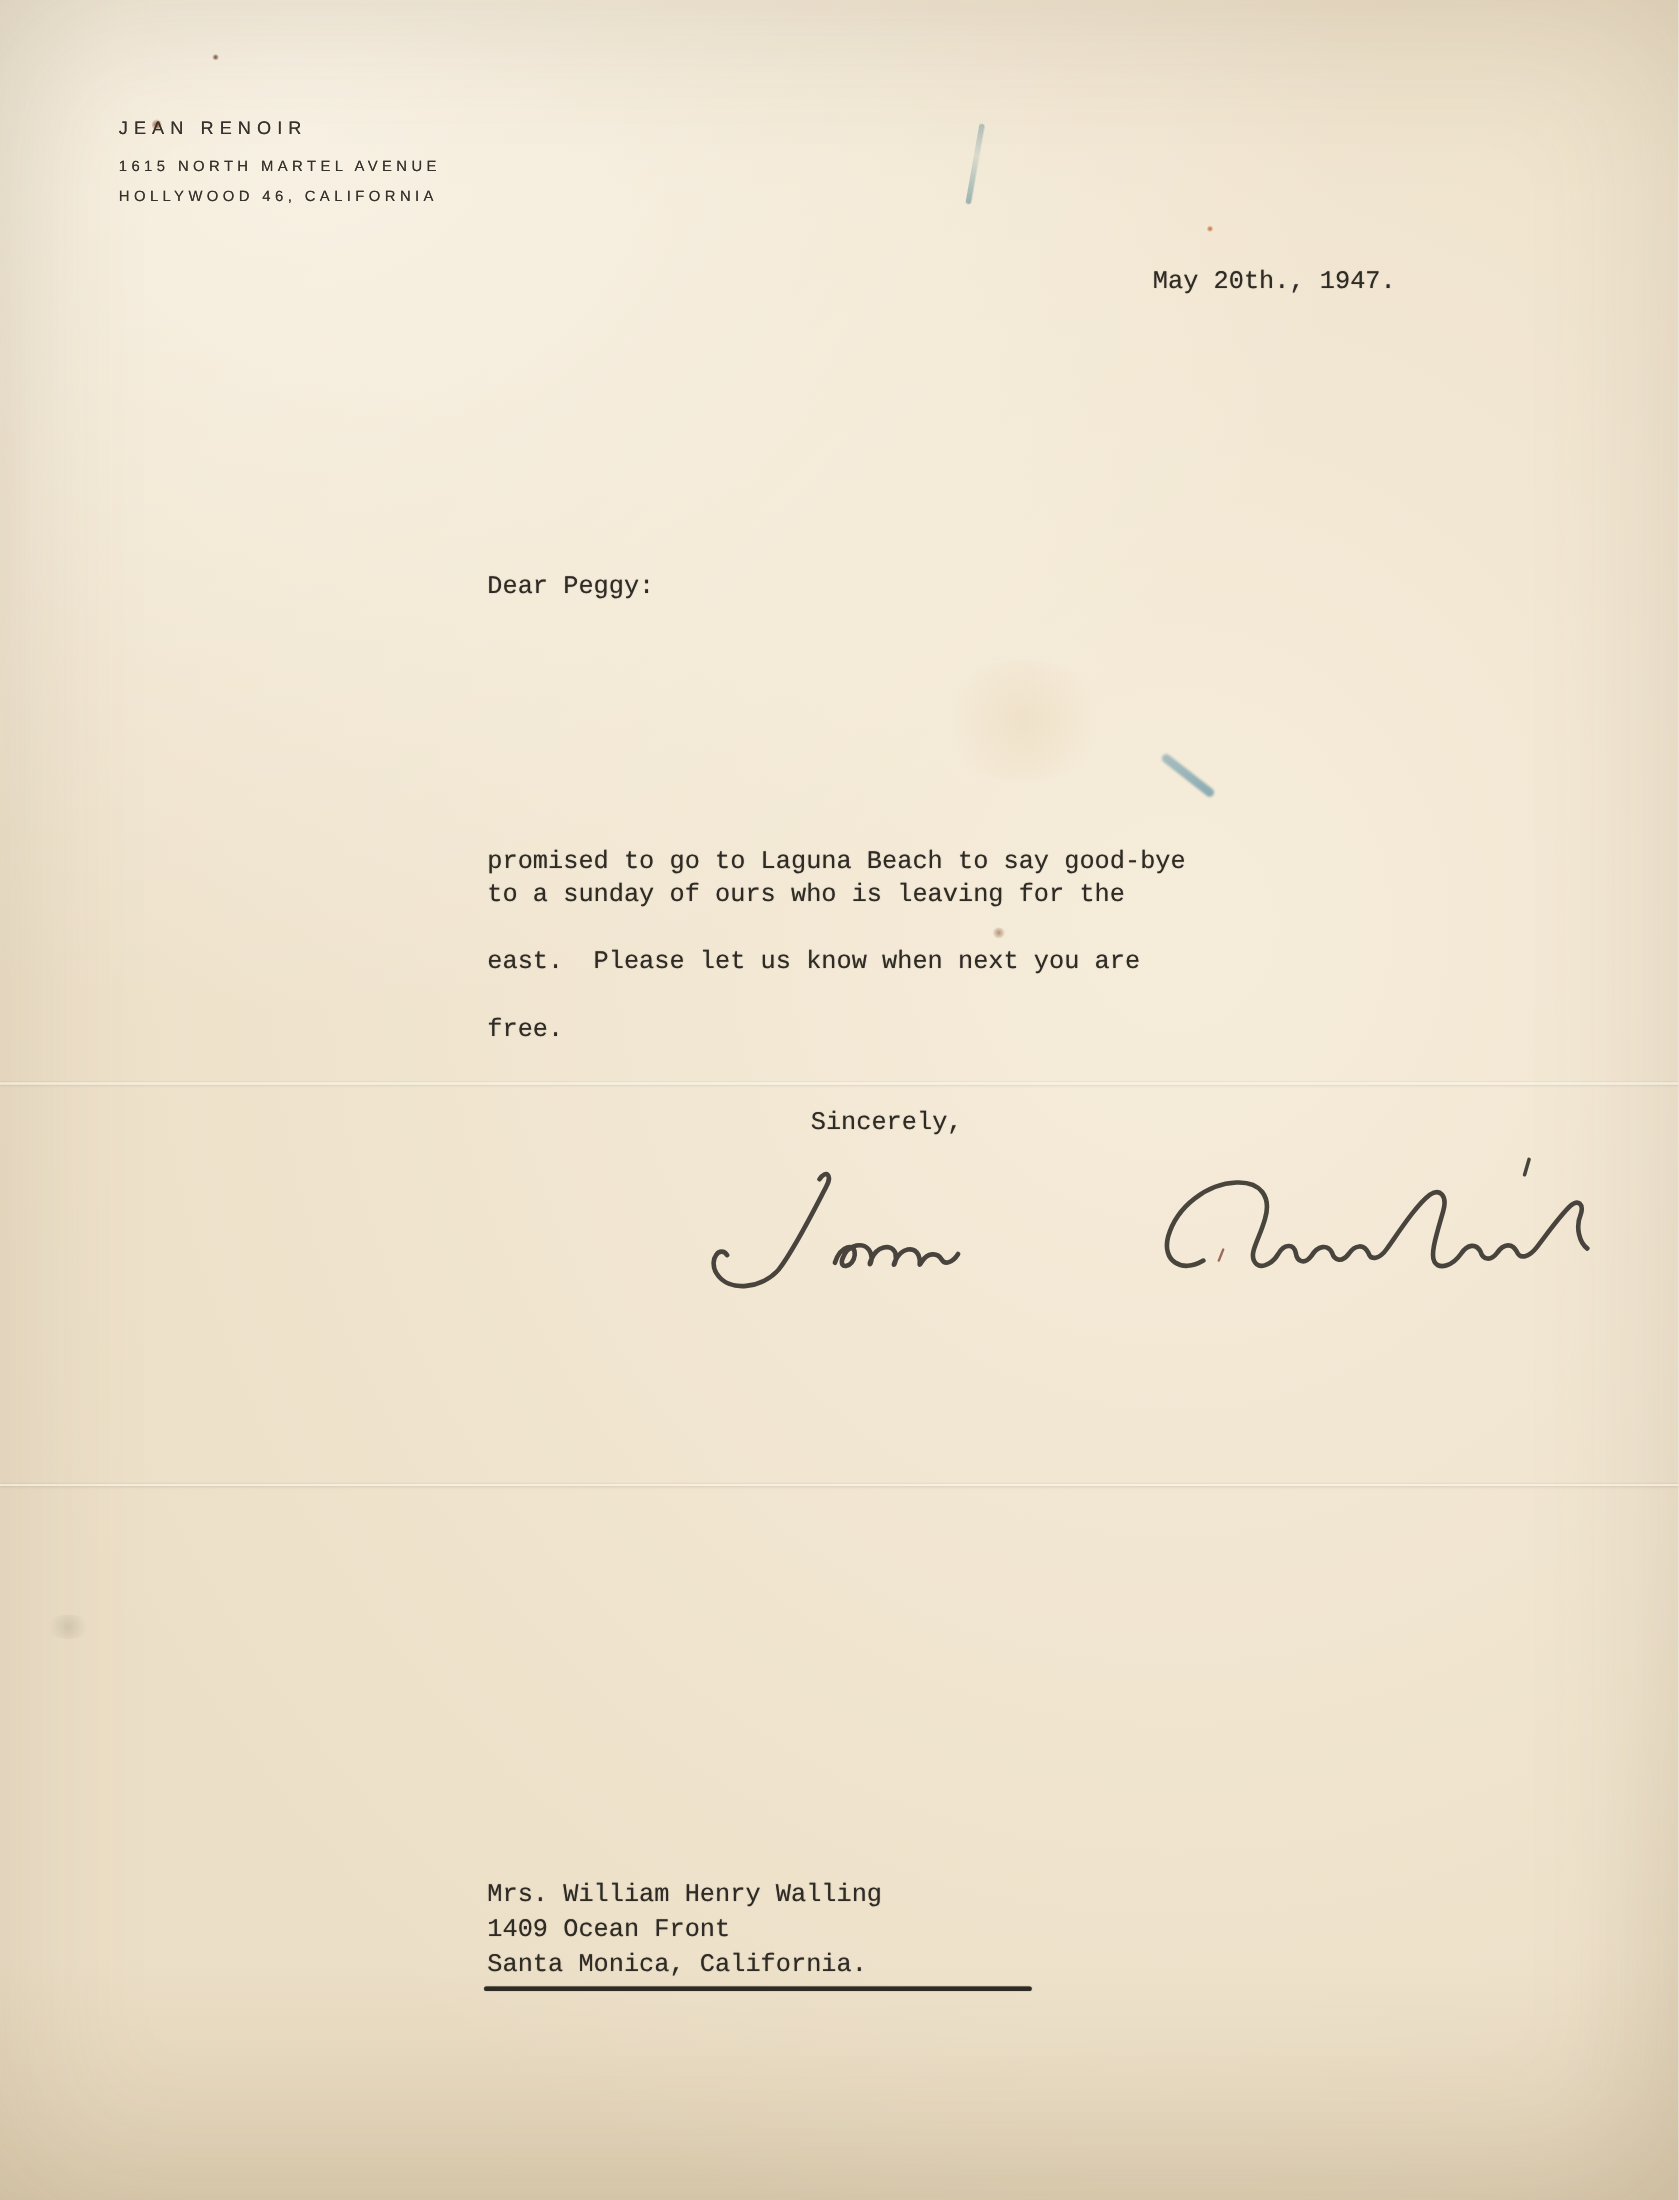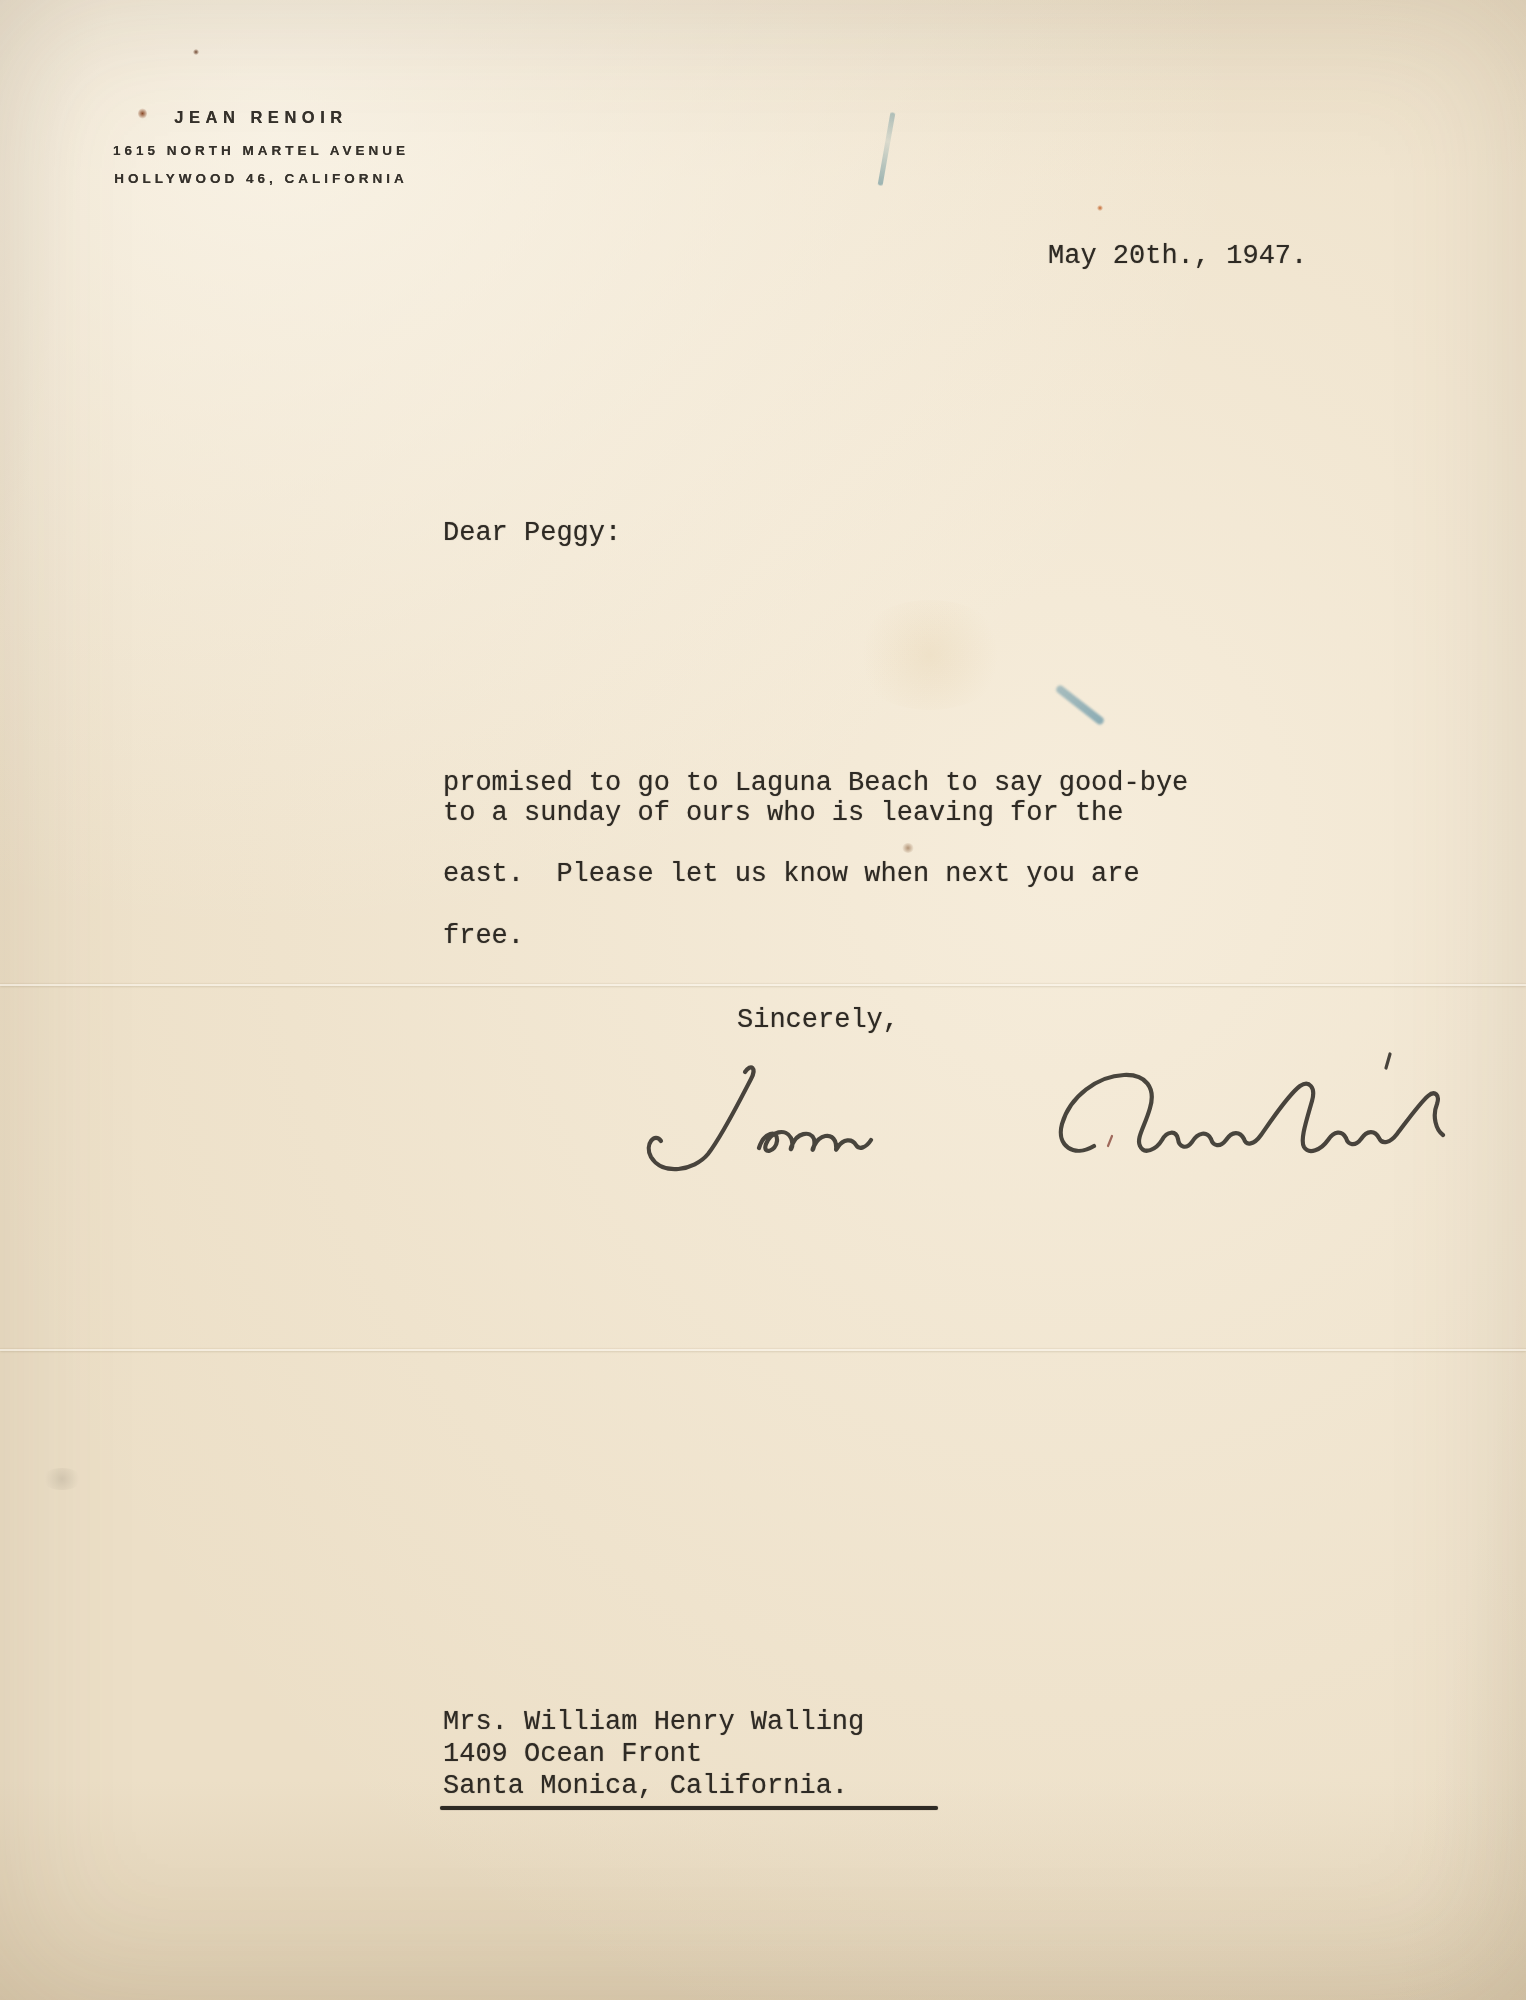--- a/index.html
+++ b/index.html
@@ -18,32 +18,31 @@
       linear-gradient(280deg, rgba(213,198,170,0.45) 0%, rgba(213,198,170,0) 7%),
       linear-gradient(0deg, rgba(206,188,156,0.5) 0%, rgba(206,188,156,0) 11%),
       linear-gradient(180deg, rgba(218,204,178,0.4) 0%, rgba(218,204,178,0) 9%),
       #ecdfc7;
     box-shadow: inset 0 0 140px rgba(118,96,62,0.16);
   }
   .typed {
     position: absolute;
     color: #2e2a24;
     font-family: "Liberation Mono", monospace;
-    font-size: 27px;
+    font-size: 23px;
     line-height: 36px;
     white-space: pre;
     text-shadow: 0 0 1px rgba(46,42,36,0.55);
   }
   .letterhead {
     position: absolute;
     left: 108px; top: 108px; width: 306px;
-    text-align: center;
+    text-align: left;
     color: #35312b;
     font-family: "Liberation Sans", sans-serif;
-    font-weight: bold;
   }
   .lh-name {
     font-size: 16.5px; letter-spacing: 5.5px;
     margin-bottom: 16px;
     text-shadow: 0 0 0.5px rgba(53,49,43,0.8);
   }
   .lh-addr {
     font-size: 13.5px; letter-spacing: 4px;
     margin-bottom: 13px;
     text-shadow: 0 0 0.5px rgba(53,49,43,0.8);

